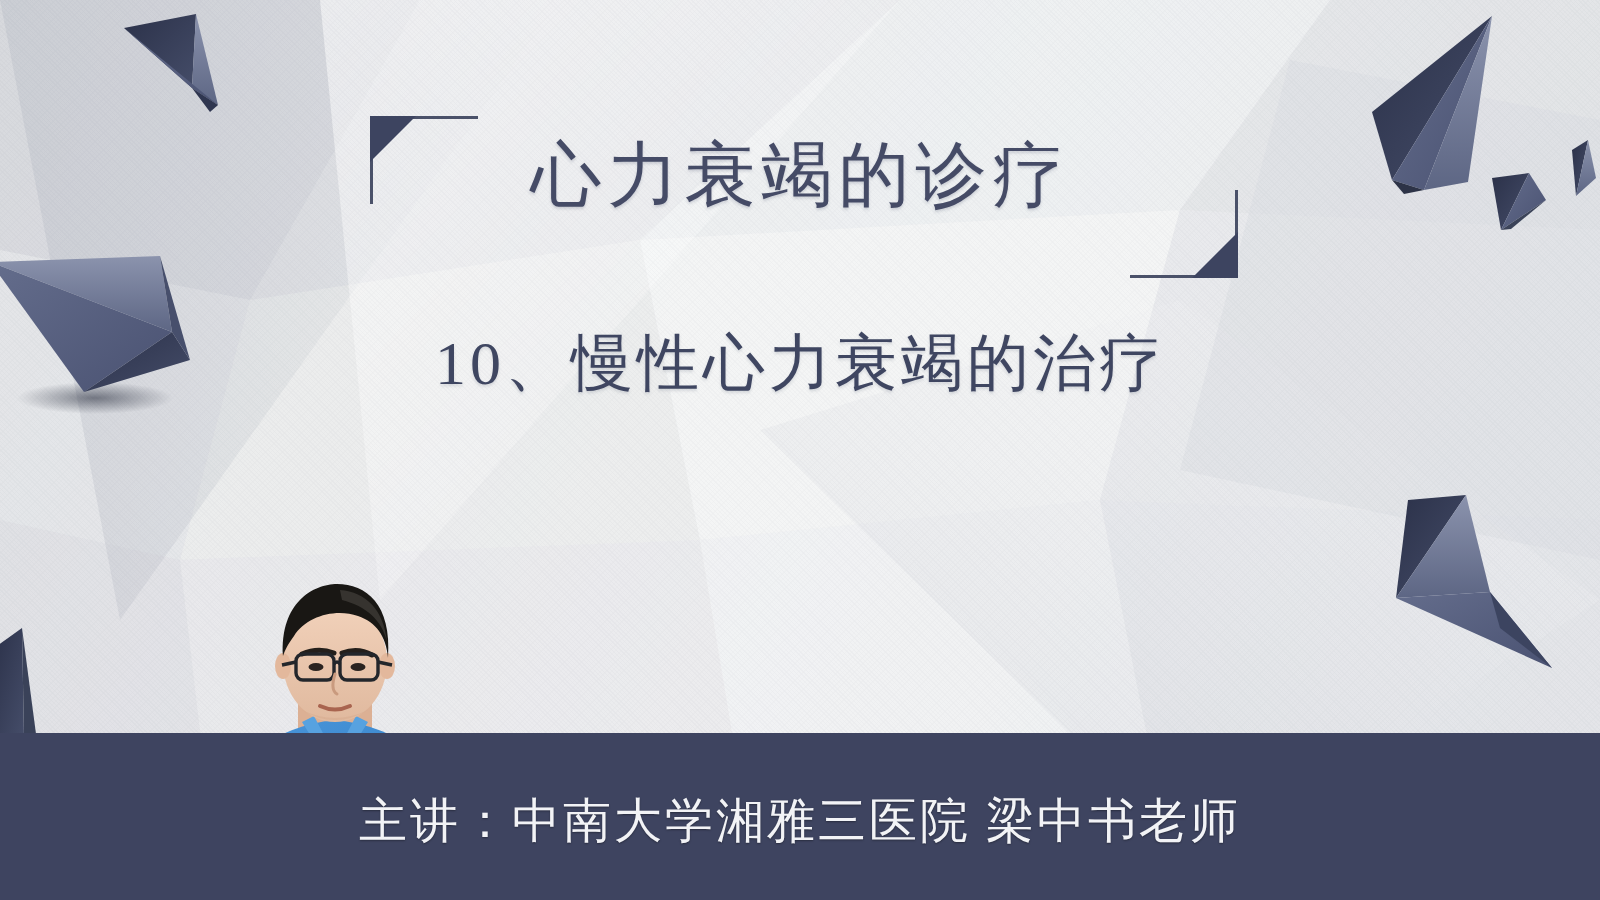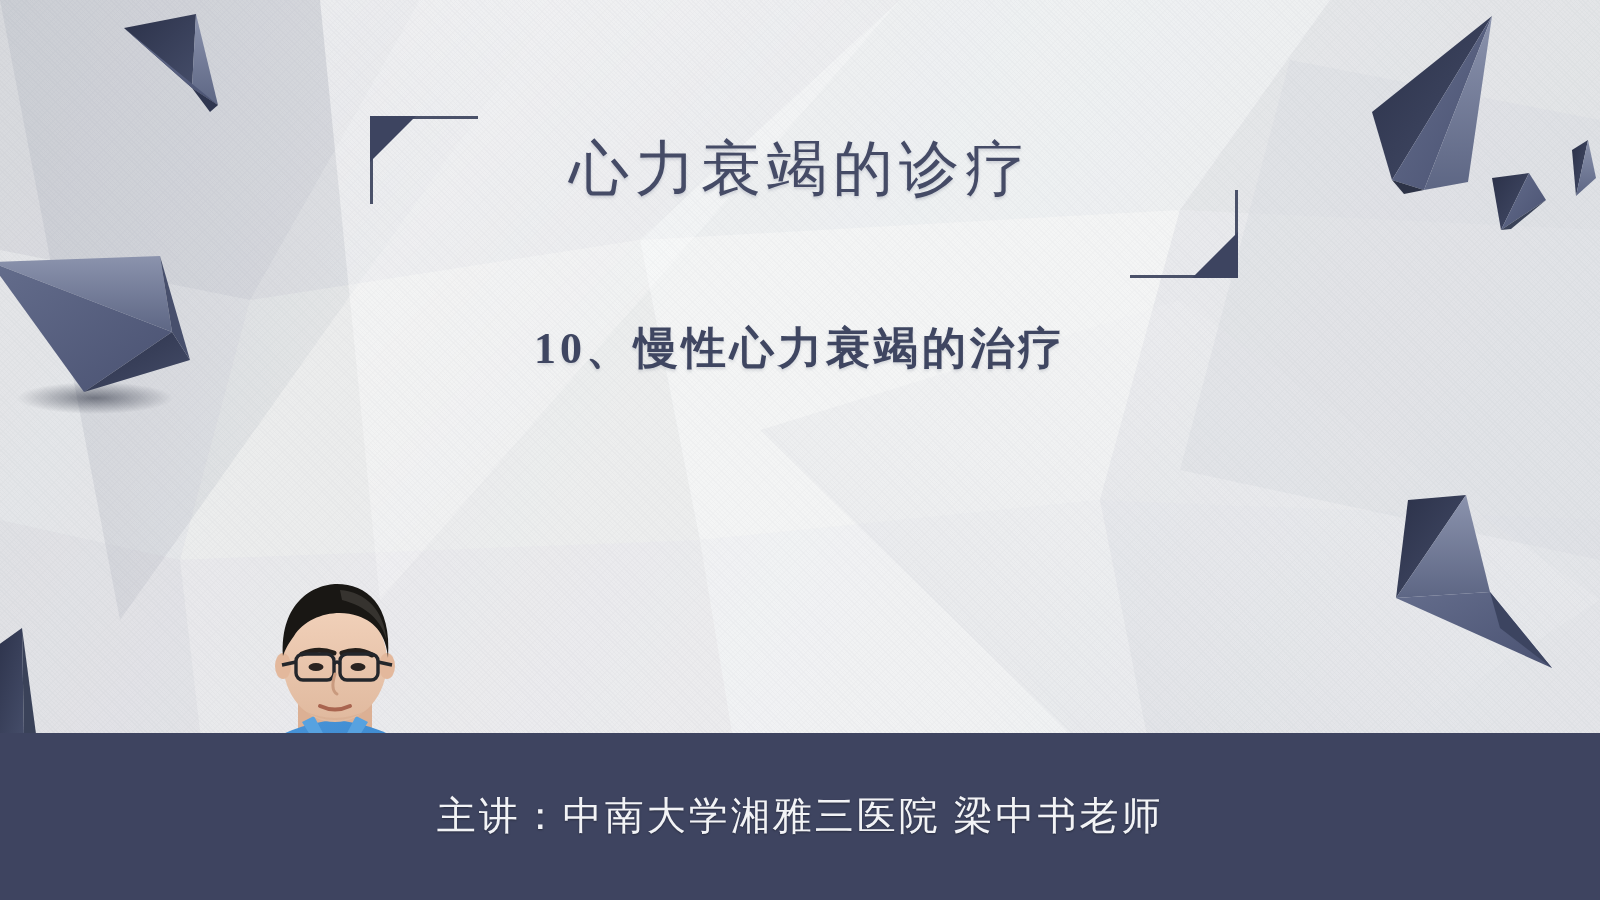--- a/index.html
+++ b/index.html
@@ -56,61 +56,61 @@
   }
   .bracket svg { display:block; width:100%; height:100%; }
   .bracket.tl { left: 8px;  top: 4px; }
   .bracket.br { right: 0px; bottom: 0px; }
 
   .main-title {
     position: absolute;
     left: 0; right: 0;
     top: 34px;
     text-align: center;
-    font-size: 60px;
+    font-size: 71px;
     line-height: 1.18;
     letter-spacing: 6px;
     color: #454b66;
     font-weight: 400;
     text-shadow: 0 2px 3px rgba(120,126,145,.30);
     white-space: nowrap;
   }
 
   
   .subtitle {
     position: absolute;
     left: 0; right: 0;
     top: 316px;
     text-align: center;
     color: #3f4661;
-    font-size: 44px;
+    font-size: 62px;
     line-height: 1.52;
     letter-spacing: 4px;
-    font-weight: 700;
+    font-weight: 400;
     text-shadow: 0 2px 3px rgba(120,126,145,.25);
   }
   .subtitle .line { display: block; white-space: nowrap; }
   .subtitle .line2 { letter-spacing: 8px; }
 
   
   .footer-bar {
     position: absolute;
     left: 0;
     right: 0;
     top: 733px;
     height: 167px;
     background: #3e4460;
   }
   .footer-text {
     position: absolute;
     left: 0; right: 0;
     top: 56px;
     text-align: center;
     color: #f2f3f6;
-    font-size: 39px;
+    font-size: 48px;
     letter-spacing: 3px;
     white-space: nowrap;
     font-weight: 400;
     text-shadow: 0 1px 2px rgba(0,0,0,.35);
   }
 
   
   .presenter {
     position: absolute;
     left: 190px;

